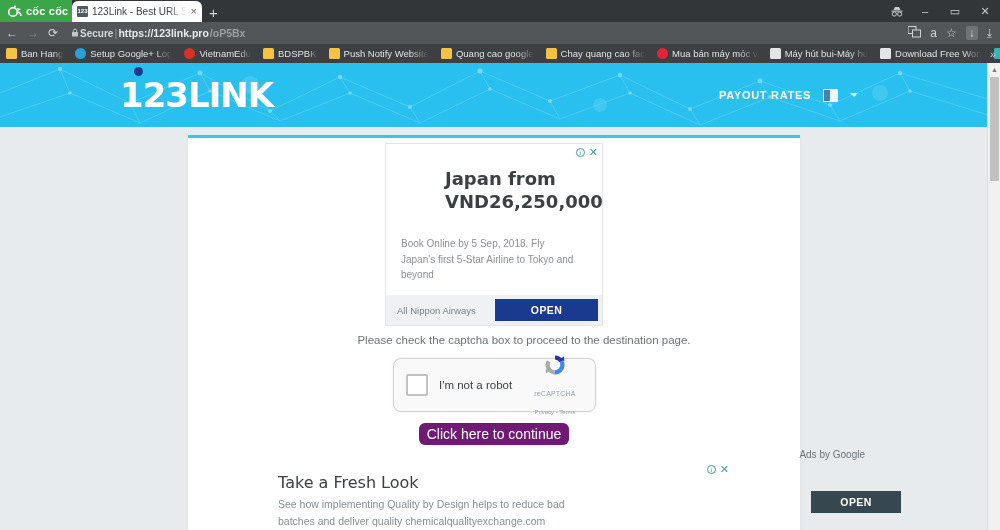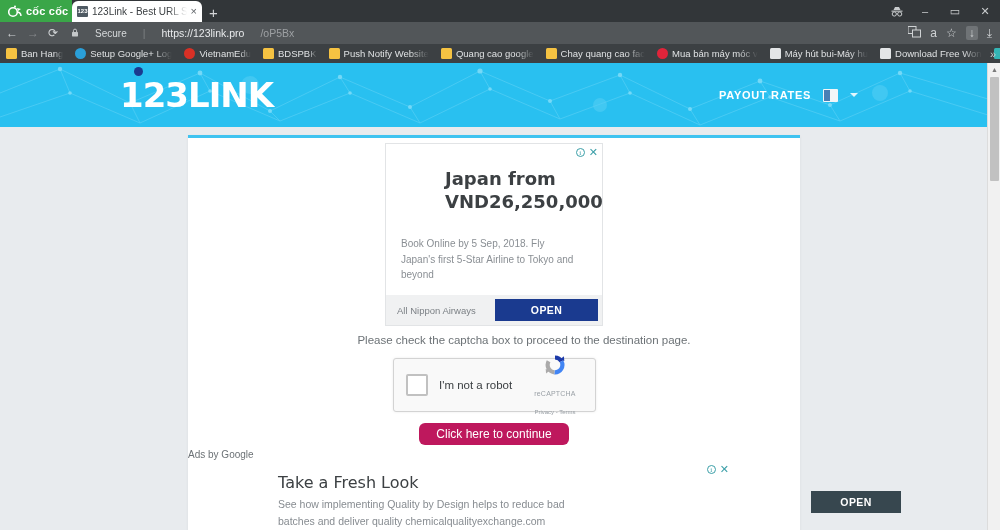--- a/index.html
+++ b/index.html
@@ -62,22 +62,22 @@
   .incognito-ico { width: 26px; display:flex; align-items:center; justify-content:center; color:#c9ccce; }
 
   .navbar {
     height: 22px; background: #525659;
     display: flex; align-items: center; padding: 0 6px; gap: 9px;
     position: relative;
   }
   .nav-ico { color: #cfd2d4; font-size: 12px; line-height: 1; }
   .nav-ico.dim { color: #86898c; }
   .omnibox {
-    flex: 1 1 auto; display: flex; align-items: center; gap: 16px;
-    font-size: 10.5px; margin-left: 4px; overflow: hidden;
+    flex: 1 1 auto; display: flex; align-items: center; gap: 1px;
+    font-size: 10.5px; margin-left: 4px; overflow: hidden; font-weight: bold;
   }
   .lock-ico { color: #b9bcbe; font-size: 9px; }
   .secure-label { color: #d6d9db; font-size: 10px; }
   .omni-sep { color: #7d8083; }
   .url-strong { color: #e8eaec; font-size: 10.5px; }
   .url-dim { color: #9da0a3; font-size: 10.5px; }
   .nav-right { display: flex; align-items: center; gap: 9px; padding-right: 2px; }
   .dl-highlight {
     background: #6f7376; border-radius: 2px; padding: 1px 3px;
     display: flex; align-items: center;
@@ -195,46 +195,46 @@
   }
 
   .captcha-note {
     position: absolute; left: 0; top: 196px; width: 672px; text-align: center;
     font-size: 11.5px; color: #6c7276;
   }
 
   
   .recaptcha {
     position: absolute; left: 205px; top: 220px; width: 203px; height: 54px;
-    background: #f9f9f9; border: 1px solid #d3d3d3; border-radius: 3px;
+    background: #f9f9f9; border: 1px solid #d3d3d3; border-radius: 8px;
     box-shadow: 0 0 3px rgba(0,0,0,.08);
     display: flex; align-items: center;
   }
   .rc-box {
     width: 22px; height: 22px; background: #ffffff; border: 2px solid #c1c1c1;
     border-radius: 2px; margin-left: 12px; flex: 0 0 auto;
   }
   .rc-label { font-size: 11.5px; color: #3c4043; margin-left: 11px; }
   .rc-brand {
     margin-left: auto; margin-right: 9px; text-align: center; width: 62px;
   }
   .rc-logo { width: 26px; height: 26px; margin: 0 auto; }
   .rc-name {
     font-size: 7px; color: #9aa0a6; letter-spacing: .2px; margin-top: 1px;
   }
   .rc-legal { font-size: 6px; color: #9aa0a6; margin-top: 0px; }
 
   .continue-btn {
     position: absolute; left: 231px; top: 285px; width: 150px; height: 22px;
-    background: #be185d; color: #ffffff; font-size: 12px;
+    background: #701a75; color: #ffffff; font-size: 14px;
     display: flex; align-items: center; justify-content: center;
     border-radius: 6px;
   }
   .ads-by-google {
-    position: absolute; left: 0; top: 311px; width: 677px; text-align: left;
+    position: absolute; left: 0; top: 311px; width: 677px; text-align: right;
     font-size: 10px; color: #6c7276;
   }
 
   
   .ad-bottom {
     position: absolute; left: 90px; top: 325px; width: 460px; height: 75px;
   }
   .ad2-ctrls { position: absolute; right: 9px; top: 1px; display: flex; gap: 4px; align-items: center; }
   .ad2-head {
     position: absolute; left: 0; top: 10px; font-size: 16px; color: #3c4043;

